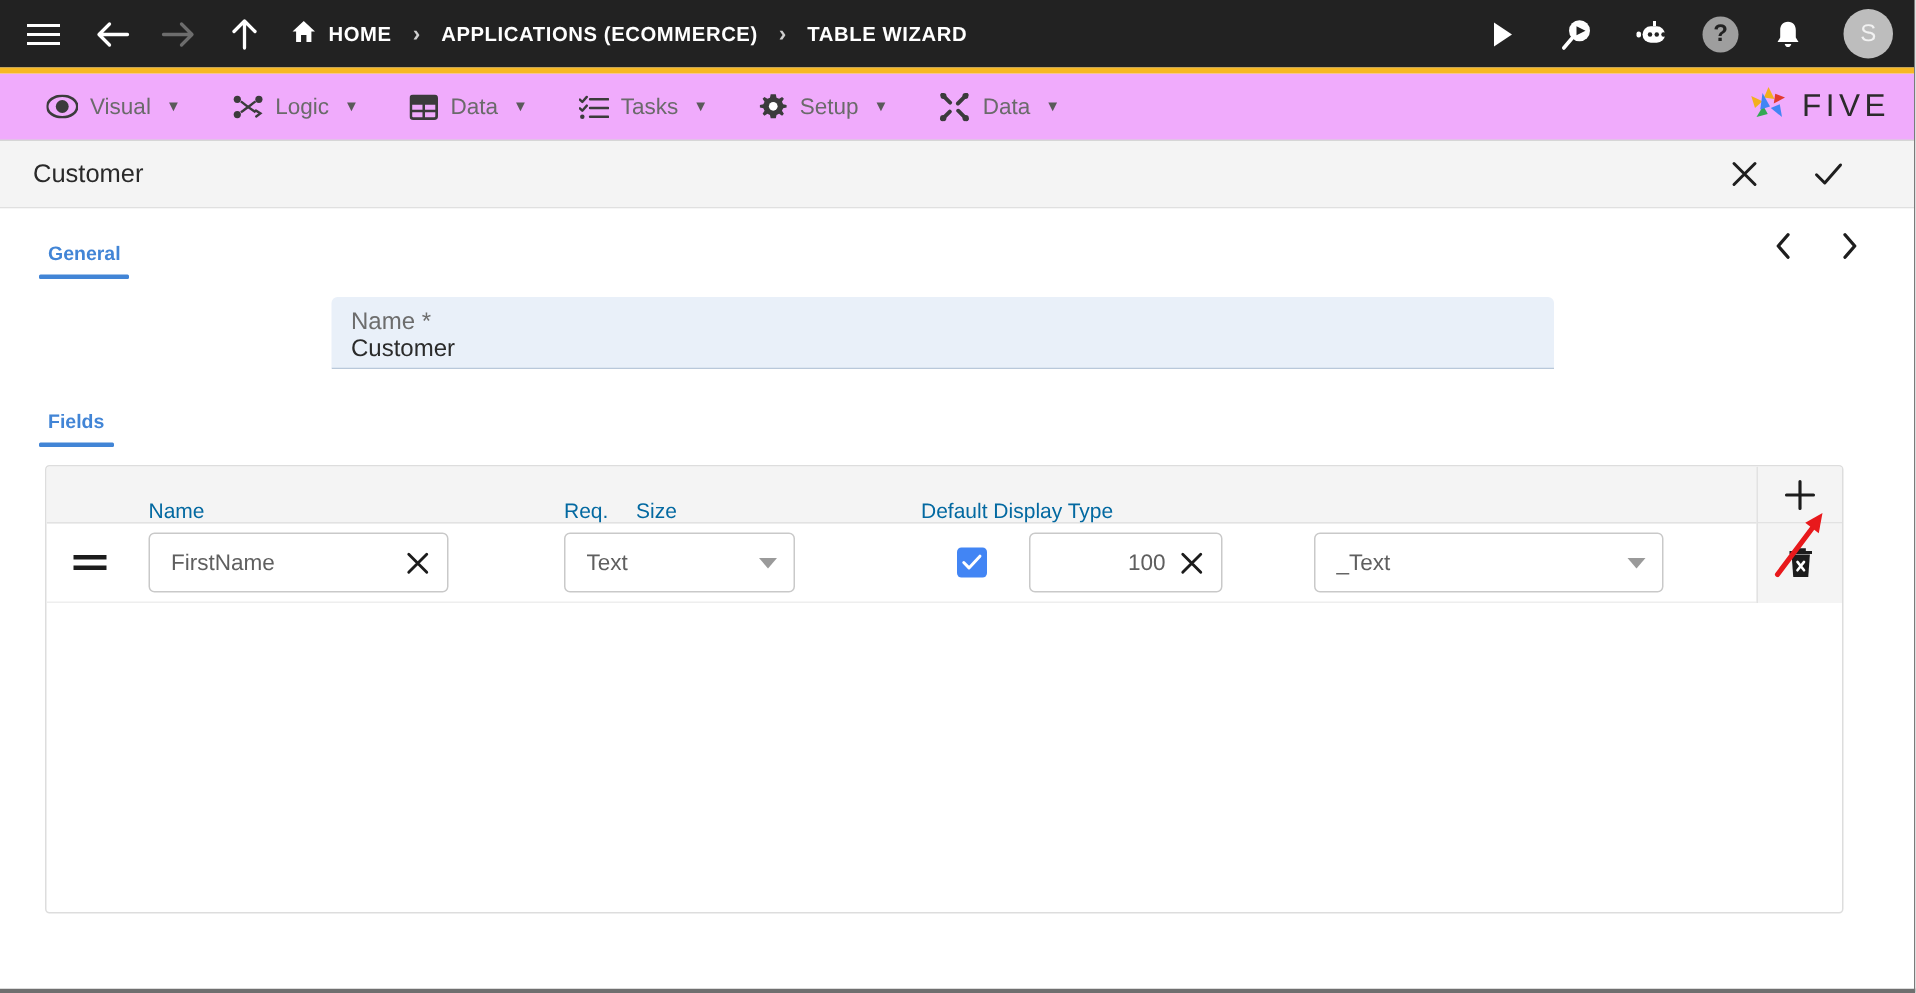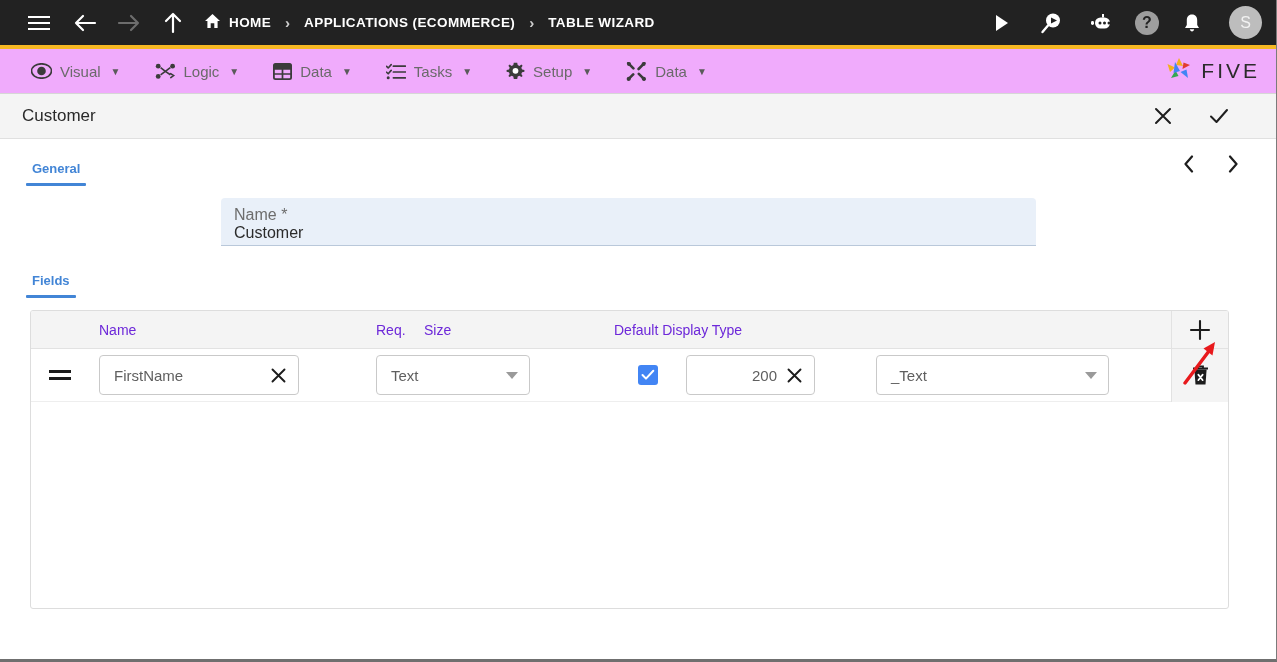--- a/index.html
+++ b/index.html
@@ -15,21 +15,21 @@
     display: flex; flex-direction: column;
     border-right: 1px solid #7b7b7b;
     border-bottom: 3px solid #6f6f6f;
   }
 
   
   .topbar {
     height: 45px; min-height: 45px;
     background: #222222;
     display: flex; align-items: center;
-    padding-left: 22px; padding-right: 14px;
+    padding-left: 12px; padding-right: 14px;
     position: relative;
   }
   .topbar::after {
     content:""; position:absolute; left:0; right:0; bottom:-4px;
     height:4px; background:#f6b823;
   }
   .tb-icon {
     width: 34px; height: 34px;
     display: flex; align-items: center; justify-content: center;
     color: #ffffff; flex: 0 0 auto;
@@ -140,22 +140,22 @@
     border: 1px solid #dddddd;
     border-radius: 3px;
     width: 1199px; height: 299px;
     background: #ffffff;
     overflow: hidden;
     position: relative;
   }
   .grid-head {
     height: 38px; background: #f4f4f4;
     border-bottom: 1px solid #e2e2e2;
-    display: flex; align-items: center;
-    font-size: 14px; color: #6d28d9;
+    display: flex; align-items: flex-end;
+    font-size: 14px; color: #0369a1;
     position: relative;
   }
   .grid-row {
     height: 53px;
     border-bottom: 1px solid #eeeeee;
     display:flex; align-items:center;
     position: relative;
   }
   .c-handle  { width: 68px; display:flex; align-items:center; padding-left: 18px; }
   .c-name    { width: 277px; padding-left: 0px; }
@@ -494,21 +494,21 @@
         <div class="c-req">
           <div class="chk">
             <svg width="14" height="12" viewBox="0 0 14 12">
                 <path d="M1.5 6 L5 9.6 L12.3 1.8" stroke="#fff" stroke-width="2" fill="none" stroke-linecap="round" stroke-linejoin="round"></path>
               </svg>
           </div>
         </div>
 
         <div class="c-size">
           <div class="txtbox w-size">
-            <span class="val num">200</span>
+            <span class="val num">100</span>
             <span class="clear-x">
               <svg width="15" height="15" viewBox="0 0 15 15">
                   <path d="M1.5 1.5 L13.5 13.5 M13.5 1.5 L1.5 13.5" stroke="#1c1c1c" stroke-width="1.9" stroke-linecap="round"></path>
                 </svg>
             </span>
           </div>
         </div>
 
         <div class="c-display">
           <div class="selbox w-disp">

